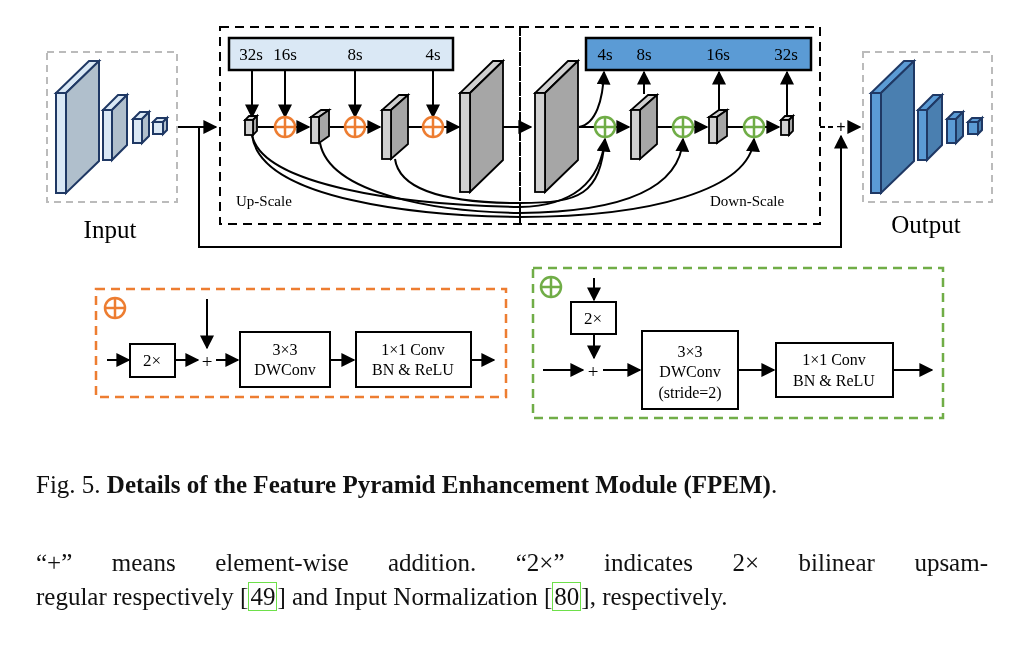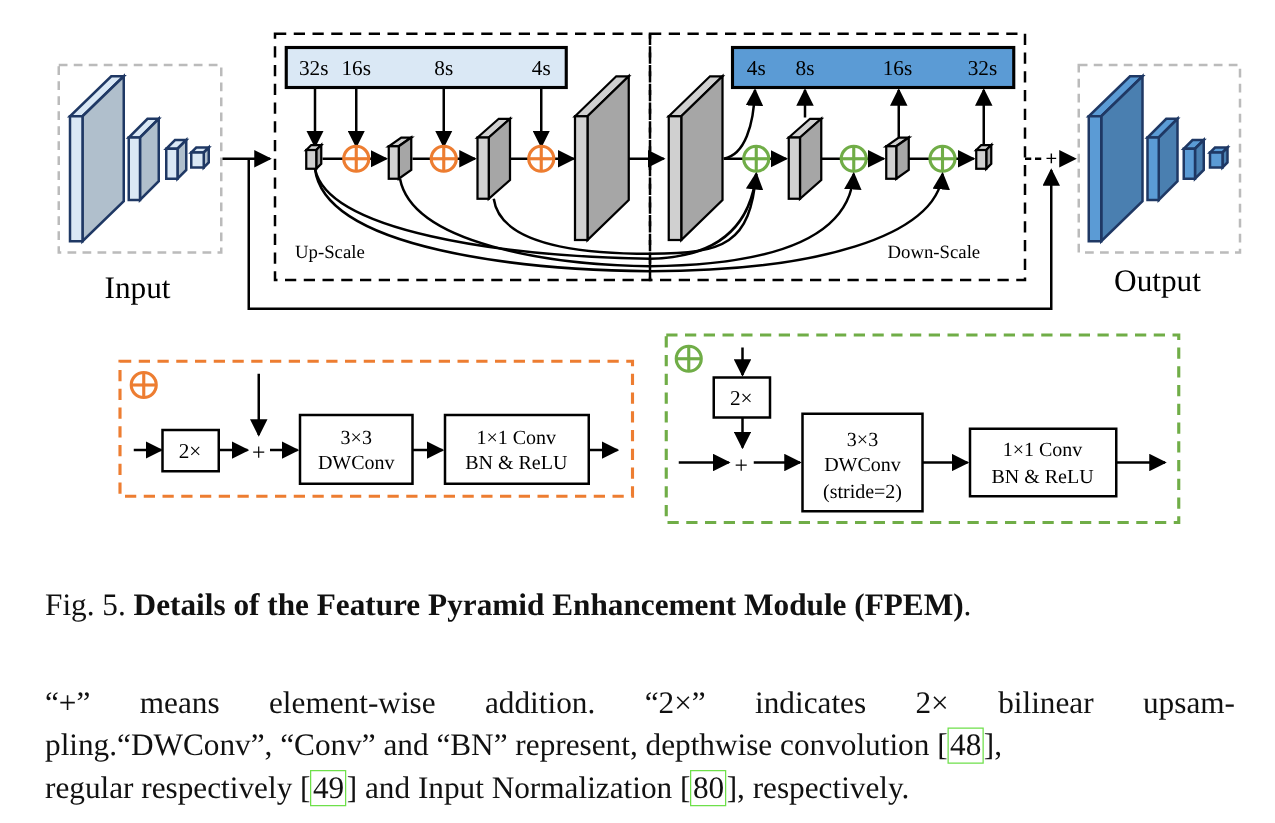--- a/index.html
+++ b/index.html
@@ -253,15 +253,14 @@
     <rect x="776" y="343" width="117" height="54" fill="#fff" stroke="#000" stroke-width="2"></rect>
     <text x="834" y="365" text-anchor="middle" class="serif" font-size="16">1×1 Conv</text>
     <text x="834" y="386" text-anchor="middle" class="serif" font-size="16">BN &amp; ReLU</text>
     <line x1="893" y1="370" x2="932" y2="370" stroke="#000" stroke-width="2" marker-end="url(#arr)"></line>
   </g>
 </svg>
 
 <div id="caption">
   <span class="line"><span>Fig. 5.</span> <b>Details of the Feature Pyramid Enhancement Module (FPEM)</b><span>.</span></span>
   <span class="line just">“+” means element-wise addition. “2×” indicates 2× bilinear upsam-</span>
-  <span class="line"><span>pling.“DWConv”, “Conv” and “BN” represent, depthwise convolution [</span><span class="cite">48</span><span>],</span></span>
   <span class="line"><span>regular respectively [</span><span class="cite">49</span><span>] and Input Normalization [</span><span class="cite">80</span><span>], respectively.</span></span>
 </div>
 
 </body></html>

